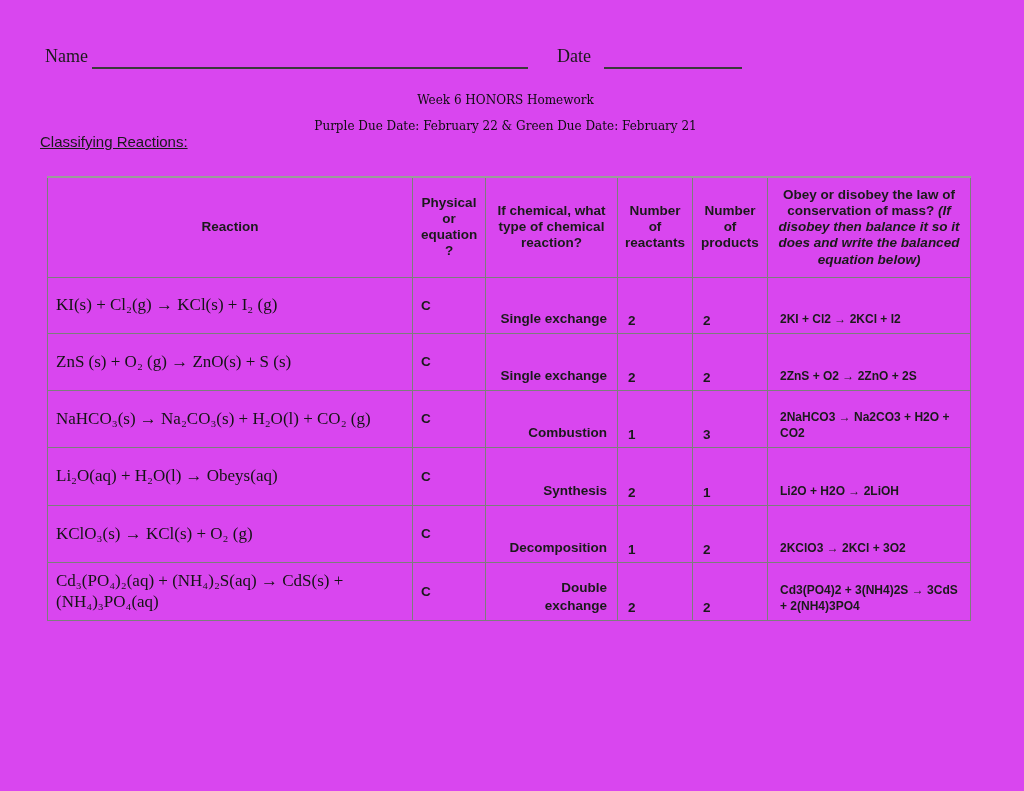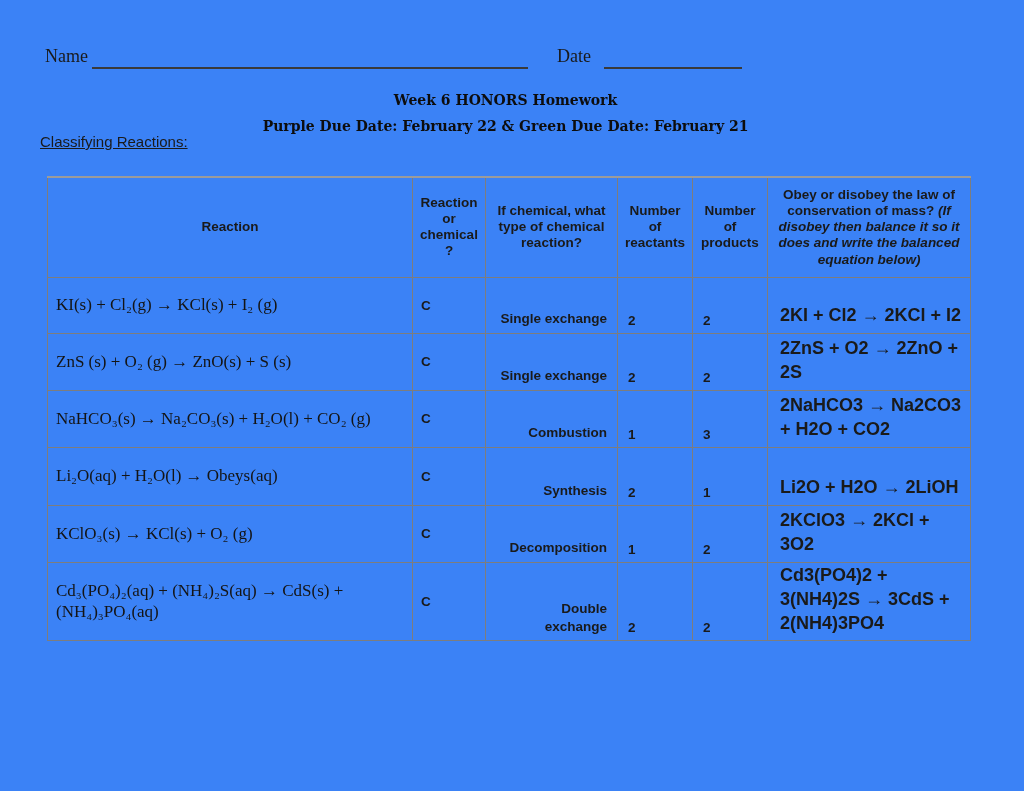--- a/index.html
+++ b/index.html
@@ -1,19 +1,19 @@
 <!DOCTYPE html>
 <html><head>
 <meta charset="utf-8">
 <style>
   html,body{margin:0;padding:0;background:#ffffff;}
   .page{
     position:relative;
     width:1024px;height:791px;
-    background:#3b82f6;
+    background:#d946ef;
     font-family:"Liberation Sans", sans-serif;
     color:#111;
     overflow:hidden;
   }
   
   .field-label{
     position:absolute;
     font-family:"Liberation Serif","DejaVu Serif",serif;
     font-size:18px;color:#1a1a1a;
   }
@@ -23,21 +23,21 @@
   }
   .name-label{left:45px;top:46px;}
   .name-line{left:92px;top:45px;width:436px;}
   .date-label{left:557px;top:46px;}
   .date-line{left:604px;top:45px;width:138px;}
   
   .title-block{
     position:absolute;left:0;top:87px;width:1011px;
     text-align:center;
     font-family:"DejaVu Serif","Liberation Serif",serif;
-    font-weight:bold;font-size:14px;line-height:26px;color:#0d0d0d;
+    font-weight:normal;font-size:12px;line-height:26px;color:#0d0d0d;
   }
   
   .section-label{
     position:absolute;left:40px;top:133px;
     font-size:15px;color:#1a1a1a;
     text-decoration:underline;
   }
   
   table.hw-table{
     position:absolute;left:47px;top:176px;
@@ -73,21 +73,21 @@
   }
   td.type{
     font-size:13.5px;font-weight:bold;color:#1a1a1a;
     vertical-align:bottom;padding:0 10px 5px 12px;line-height:1.3;text-align:right;
   }
   td.num{
     font-size:13.5px;font-weight:bold;color:#1a1a1a;
     vertical-align:bottom;padding:0 4px 5px 10px;
   }
   td.obey{
-    font-size:18px;font-weight:bold;color:#1a1a1a;
+    font-size:12px;font-weight:bold;color:#1a1a1a;
     vertical-align:bottom;padding:0 4px 5px 12px;line-height:1.35;
   }
 </style>
 </head>
 <body>
 
 <div class="page">
 
   <span class="field-label name-label">Name</span>
   <span class="fill-line name-line"></span>
@@ -106,21 +106,21 @@
       <col style="width:365px">
       <col style="width:73px">
       <col style="width:132px">
       <col style="width:75px">
       <col style="width:75px">
       <col style="width:203px">
     </colgroup>
     <thead>
       <tr class="hdr">
         <th>Reaction</th>
-        <th>Reaction or chemical ?</th>
+        <th>Physical or equation ?</th>
         <th>If chemical, what type of chemical reaction?</th>
         <th>Number of reactants</th>
         <th>Number of products</th>
         <th><span>Obey or disobey the law of conservation of mass? </span><span class="note-italic">(If disobey then balance it so it does and write the balanced equation below)</span></th>
       </tr>
     </thead>
     <tbody>
       <tr class="r1">
         <td class="reaction">KI(s) + Cl₂(g) → KCl(s) + I₂ (g)</td>
         <td class="phys">C</td>

